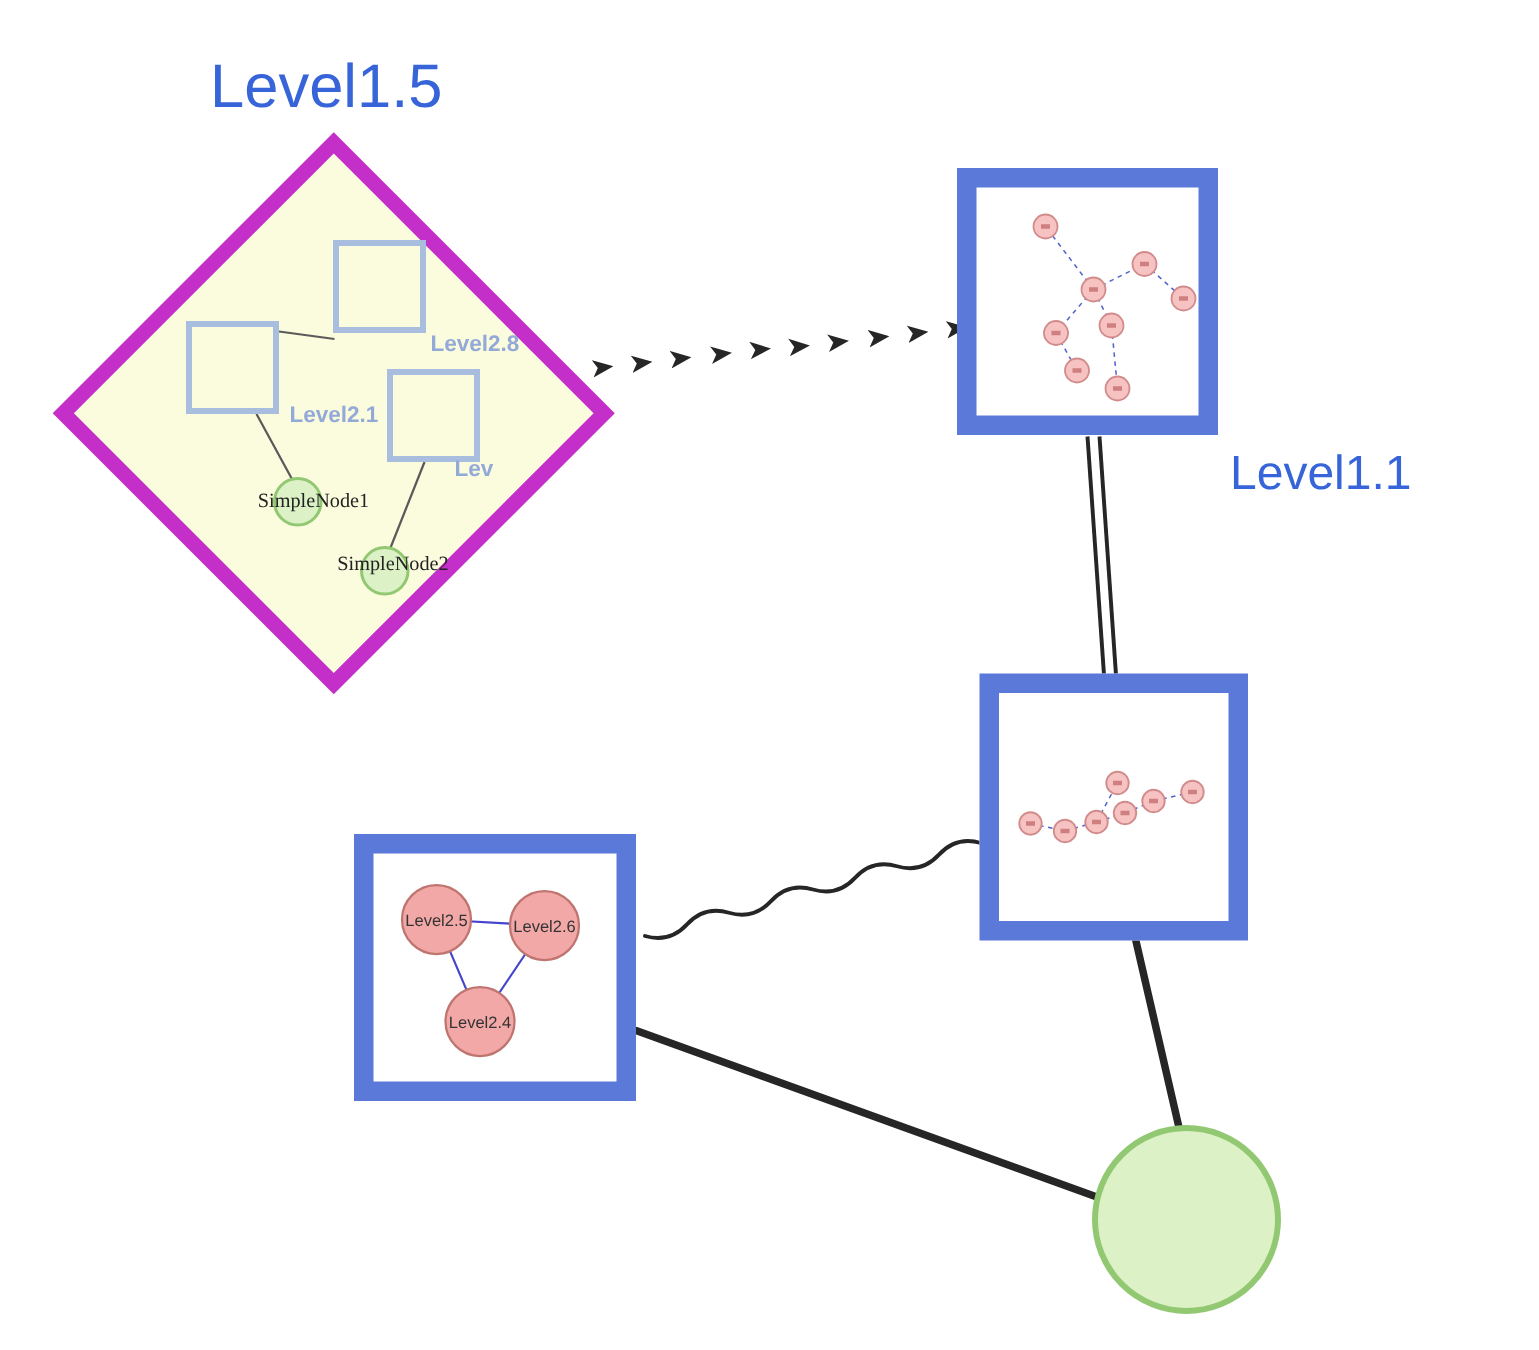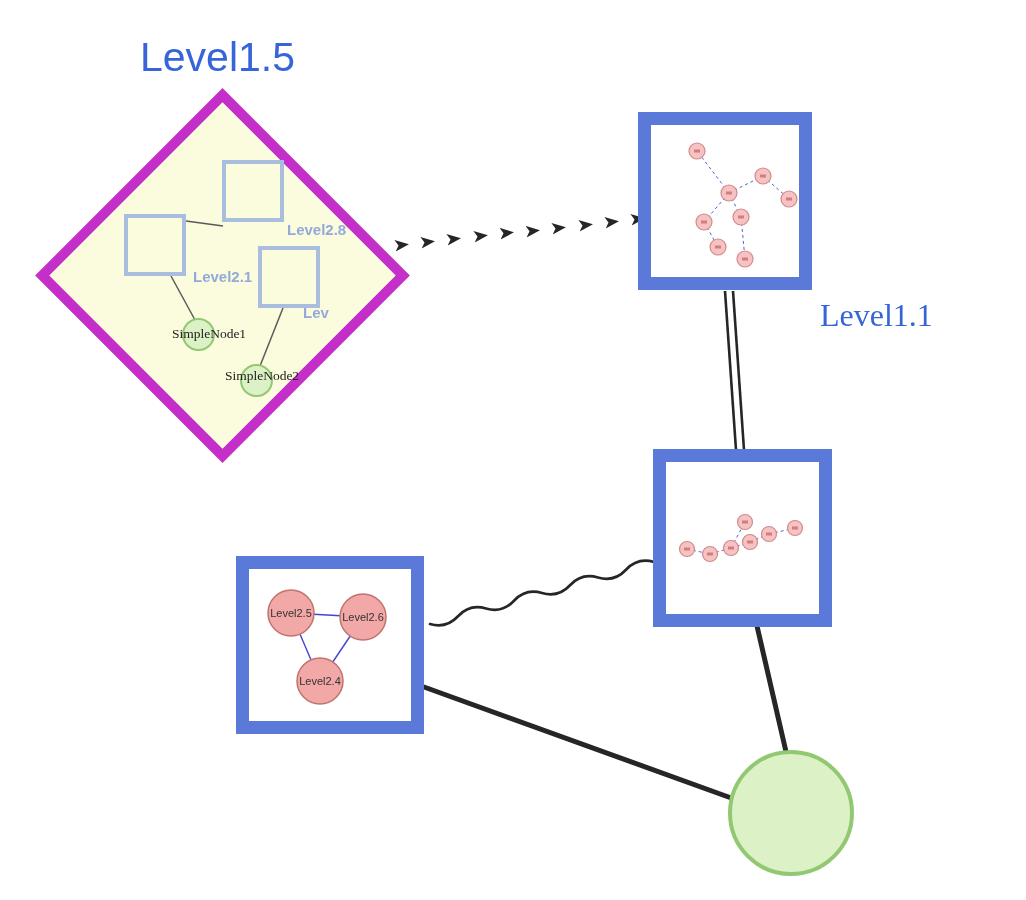--- a/index.html
+++ b/index.html
@@ -12,21 +12,21 @@
              transform:rotate(45deg); background:var(--diamond-fill,#fbfbdd);
              border:10px solid var(--diamond-border,#c52fc9); }
   .inner-square { position:absolute; width:62px; height:62px;
                   border:4px solid #a9bedf; background:var(--diamond-fill,#fbfbdd); }
   .inner-label { position:absolute; font-size:15px; color:var(--inner-label-blue,#93aad8);font-weight:bold; }
   .simple-node { position:absolute; width:33px; height:33px; border-radius:50%;
                  background:var(--green-fill,#dcf2c6); border:2px solid var(--green-border,#93c873); }
   .simple-label { position:absolute; width:96px; text-align:center; font-size:13.5px; color:#222;font-family:Liberation Serif, serif; }
 
   .group-square { position:absolute; border:13px solid var(--group-border,#5b79d8); background:#fff; }
-  .group-label { position:absolute; font-size:32px; color:var(--label-blue,#3765d9);font-family:Liberation Serif, serif; }
+  .group-label { position:absolute; font-size:32px; color:var(--label-blue,#3765d9); }
   .title-label { position:absolute; left:140px; top:34px; font-size:41px; color:var(--label-blue,#3765d9); }
 
   .big-circle { position:absolute; left:728px; top:750px; width:126px; height:126px; border-radius:50%;
                 background:var(--green-fill,#dcf2c6); border:4px solid var(--green-border,#93c873); }
   .circle-label { position:absolute; left:701px; top:796px; width:180px; text-align:center;
                   font-size:34px; color:#111; }
 
   .edge-thick { stroke:var(--edge-dark,#262626); stroke-width:5; stroke-linecap:round; }
   .edge-wavy  { stroke:var(--edge-dark,#262626); stroke-width:2.6; fill:none; stroke-linecap:round; }
   .edge-dbl   { stroke:var(--edge-dark,#262626); stroke-width:2.6; }

